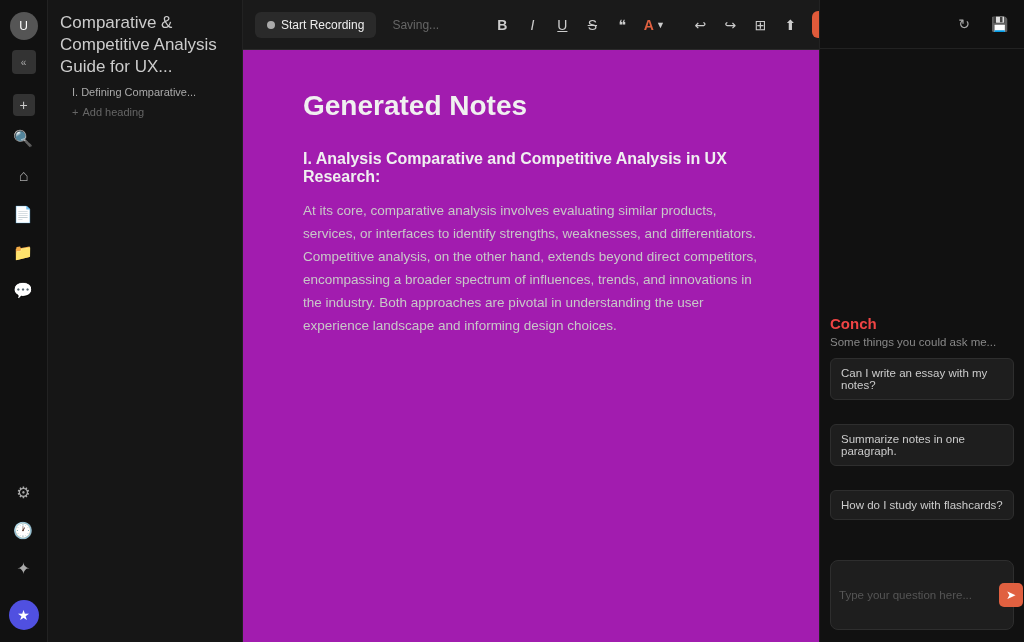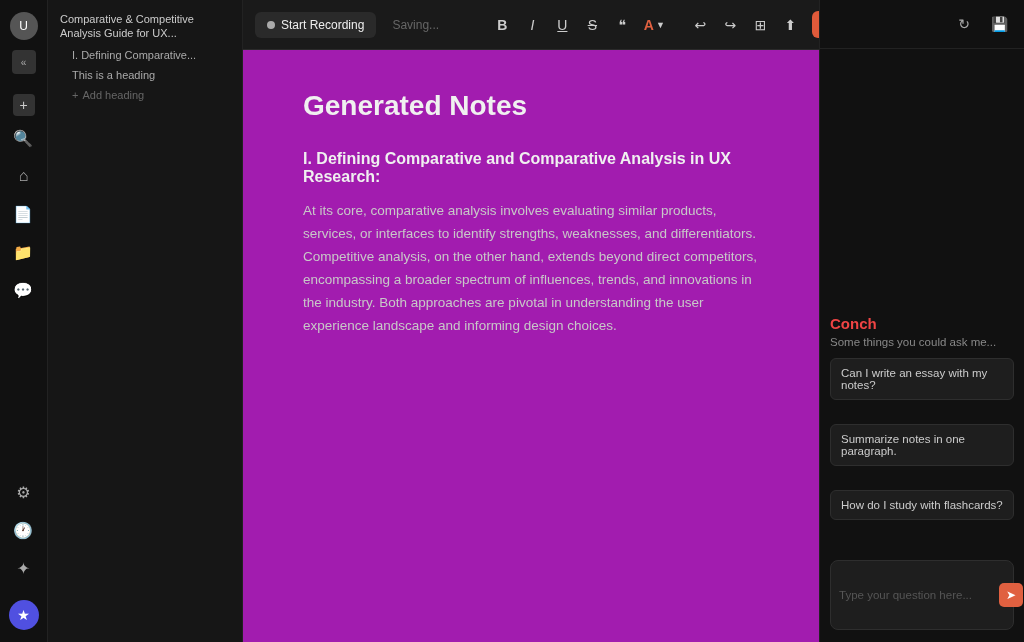--- a/index.html
+++ b/index.html
@@ -80,21 +80,21 @@
       background: #333;
       border-radius: 4px;
       display: flex;
       align-items: center;
       justify-content: center;
       cursor: pointer;
       font-size: 14px;
       color: #ccc;
     }
     .nav-doc-title {
-      font-size: 11px;
+      font-size: 17px;
       color: #ccc;
       font-weight: 500;
       line-height: 1.3;
       padding: 2px 4px;
       border-radius: 3px;
     }
     .nav-sub-item {
       font-size: 11px;
       color: #aaa;
       padding: 2px 4px 2px 16px;
@@ -382,21 +382,20 @@
   </div>
   <div style="height:4px;"></div>
   <div style="width:30px;height:30px;background:#5050e0;border-radius:50%;display:flex;align-items:center;justify-content:center;cursor:pointer;color:#fff;font-size:14px;">
     <span>★</span>
   </div>
 </div>
 
 <div class="nav-panel">
   <div class="nav-doc-title">Comparative &amp; Competitive Analysis Guide for UX...</div>
   <div class="nav-sub-item">I. Defining Comparative...</div>
-  <div class="nav-sub-item">This is a heading</div>
   <div class="nav-add-heading">
     <span>+</span>
     <span>Add heading</span>
   </div>
 </div>
 
 <div class="main-area">
 
   <div class="toolbar">
     <button class="record-btn">
@@ -448,21 +447,21 @@
         </button>
       </div>
 
       <button class="flashcards-btn">Flashcards</button>
 
     </div>
   </div>
 
   <div class="editor-area">
     <div class="doc-title">Generated Notes</div>
-    <div class="section-heading">I. Defining Comparative and Comparative Analysis in UX Research:</div>
+    <div class="section-heading">I. Analysis Comparative and Competitive Analysis in UX Research:</div>
     <div class="section-body">At its core, comparative analysis involves evaluating similar products, services, or interfaces to identify strengths, weaknesses, and differentiators. Competitive analysis, on the other hand, extends beyond direct competitors, encompassing a broader spectrum of influences, trends, and innovations in the industry. Both approaches are pivotal in understanding the user experience landscape and informing design choices.</div>
   </div>
 
 </div>
 
 <div class="right-panel">
   <div class="right-panel-top">
     <button class="rp-icon-btn">
       <span>↻</span>
     </button>

